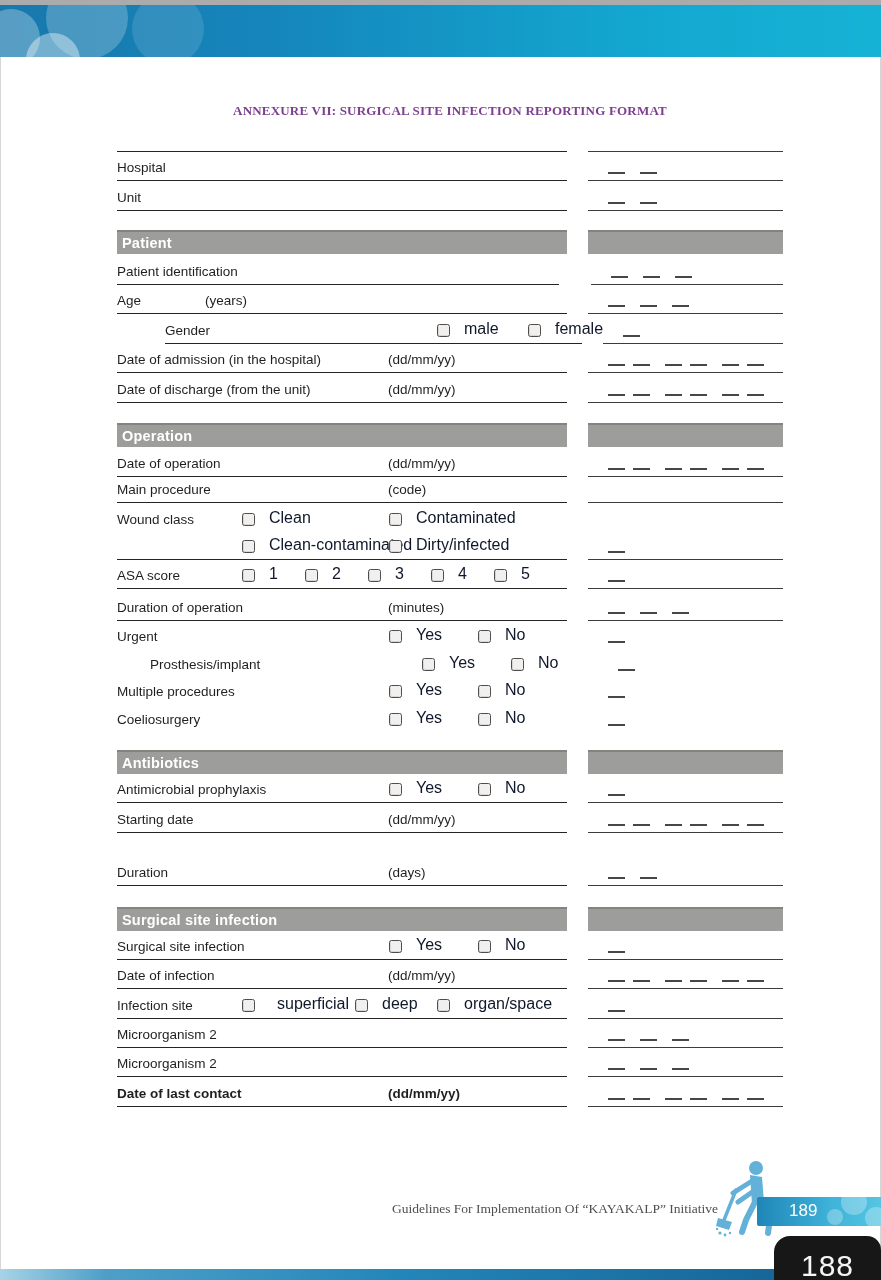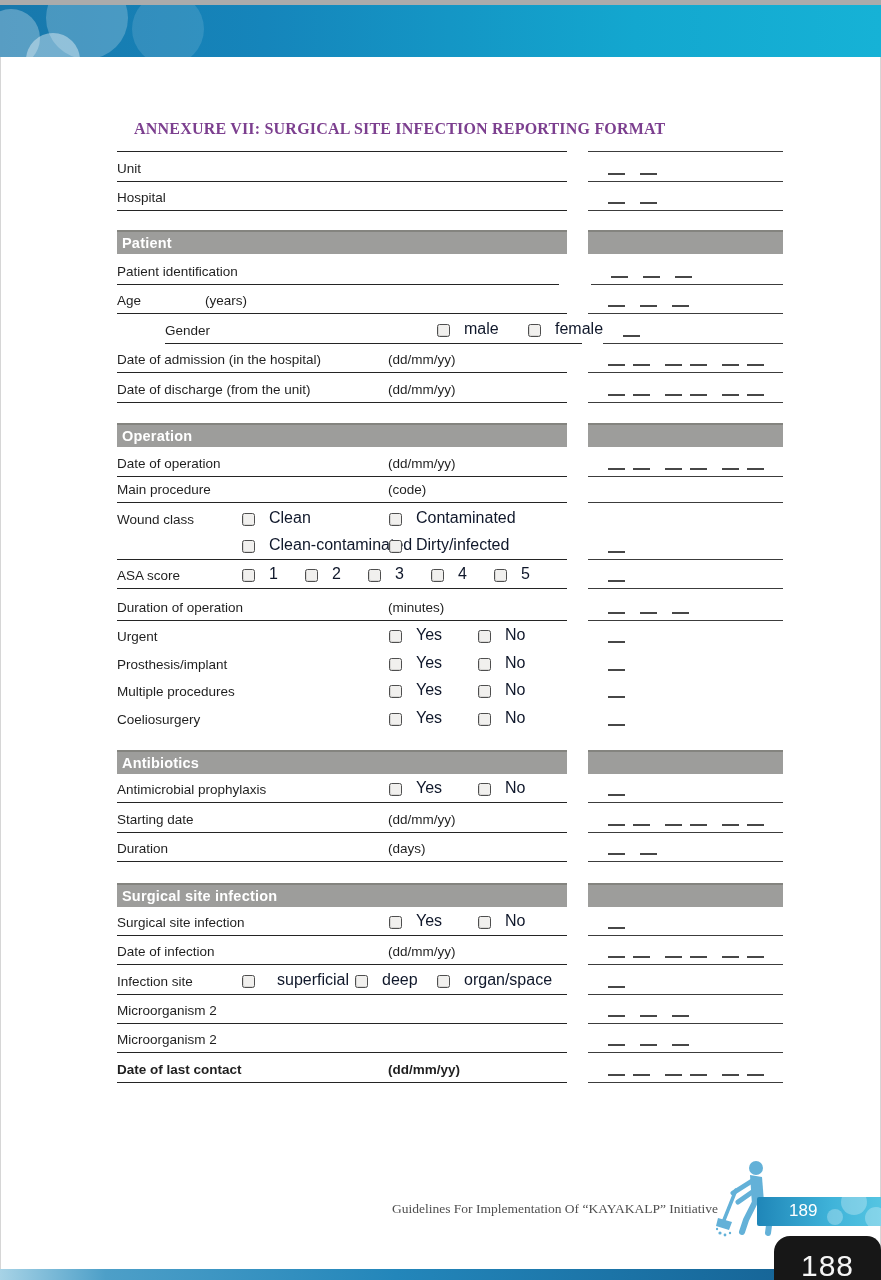--- a/index.html
+++ b/index.html
@@ -16,23 +16,23 @@
     background:linear-gradient(90deg, var(--banner-left,#1878ac) 0%, #1585bb 30%, #13a7cf 72%, var(--banner-right,#16b2d6) 100%);
   }
   .banner .bubble { position:absolute; border-radius:50%; }
   .b1 { left:-18px; top:4px;  width:58px; height:58px; background:rgba(255,255,255,0.28); }
   .b2 { left:46px;  top:-28px; width:82px; height:82px; background:rgba(255,255,255,0.22); }
   .b3 { left:26px;  top:28px; width:54px; height:54px; background:rgba(255,255,255,0.40); }
   .b4 { left:132px; top:-12px; width:72px; height:72px; background:rgba(255,255,255,0.12); }
 
   
   .title {
-    position:absolute; top:103px; left:117px; width:666px; margin:17px;
-    text-align:left; font-family:"Liberation Serif", serif;
-    font-size:16px; font-weight:700; letter-spacing:0.2px;
+    position:absolute; top:103px; left:117px; width:666px; margin:0;
+    text-align:center; font-family:"Liberation Serif", serif;
+    font-size:13px; font-weight:700; letter-spacing:0.2px;
     color:var(--title-color,#7c3f8f);
   }
 
   
   .form { position:absolute; left:117px; top:150px; width:666px; }
   .row  { display:flex; position:relative; }
   .cell { position:relative; box-sizing:border-box; }
   .cell.left  { width:450px; }
   .cell.right { width:195px; margin-left:21px; }
   .cell.left.ul  { border-bottom:1.8px solid #242424; }
@@ -99,38 +99,38 @@
     <div class="bubble b4"></div>
   </div>
 
   <h1 class="title">ANNEXURE VII: SURGICAL SITE INFECTION REPORTING FORMAT</h1>
 
   <div class="form">
       <div class="row" style="height: 2px;">
         <div class="cell left ul"></div>
         <div class="cell right ul"></div>
       </div>
+      <div class="row" style="height: 29px;">
+        <div class="cell left ul">
+          <span class="flabel">Hospital</span>
+        </div>
+        <div class="cell right ul">
+          <span class="dashes">
+            <span class="dgroup">
+              <span class="dash"></span>
+            </span>
+            <span class="dgroup">
+              <span class="dash"></span>
+            </span>
+          </span>
+        </div>
+      </div>
       <div class="row" style="height: 30px;">
         <div class="cell left ul">
           <span class="flabel">Unit</span>
-        </div>
-        <div class="cell right ul">
-          <span class="dashes">
-            <span class="dgroup">
-              <span class="dash"></span>
-            </span>
-            <span class="dgroup">
-              <span class="dash"></span>
-            </span>
-          </span>
-        </div>
-      </div>
-      <div class="row" style="height: 29px;">
-        <div class="cell left ul">
-          <span class="flabel">Hospital</span>
         </div>
         <div class="cell right ul">
           <span class="dashes">
             <span class="dgroup">
               <span class="dash"></span>
             </span>
             <span class="dgroup">
               <span class="dash"></span>
             </span>
           </span>
@@ -351,21 +351,21 @@
           <span class="check-label" style="left: 388px;">No</span>
         </div>
         <div class="cell right">
           <span class="dashes">
             <span class="dgroup">
               <span class="dash"></span>
             </span>
           </span>
         </div>
       </div>
-      <div class="row" style="height: 28px;">
+      <div class="row" style="height: 28px; margin-left: 33px;">
         <div class="cell left">
           <span class="flabel">Prosthesis/implant</span>
           <span class="check" style="left: 272px;"></span>
           <span class="check-label" style="left: 299px;">Yes</span>
           <span class="check" style="left: 361px;"></span>
           <span class="check-label" style="left: 388px;">No</span>
         </div>
         <div class="cell right">
           <span class="dashes">
             <span class="dgroup">
@@ -444,21 +444,21 @@
               <span class="dash"></span>
               <span class="dash"></span>
             </span>
             <span class="dgroup">
               <span class="dash"></span>
               <span class="dash"></span>
             </span>
           </span>
         </div>
       </div>
-      <div class="row" style="height: 29px;">
+      <div class="row" style="height: 29px; margin-top: 24px;">
         <div class="cell left ul">
           <span class="flabel">Duration</span>
           <span class="fhint" style="left: 271px;">(days)</span>
         </div>
         <div class="cell right ul">
           <span class="dashes">
             <span class="dgroup">
               <span class="dash"></span>
             </span>
             <span class="dgroup">

